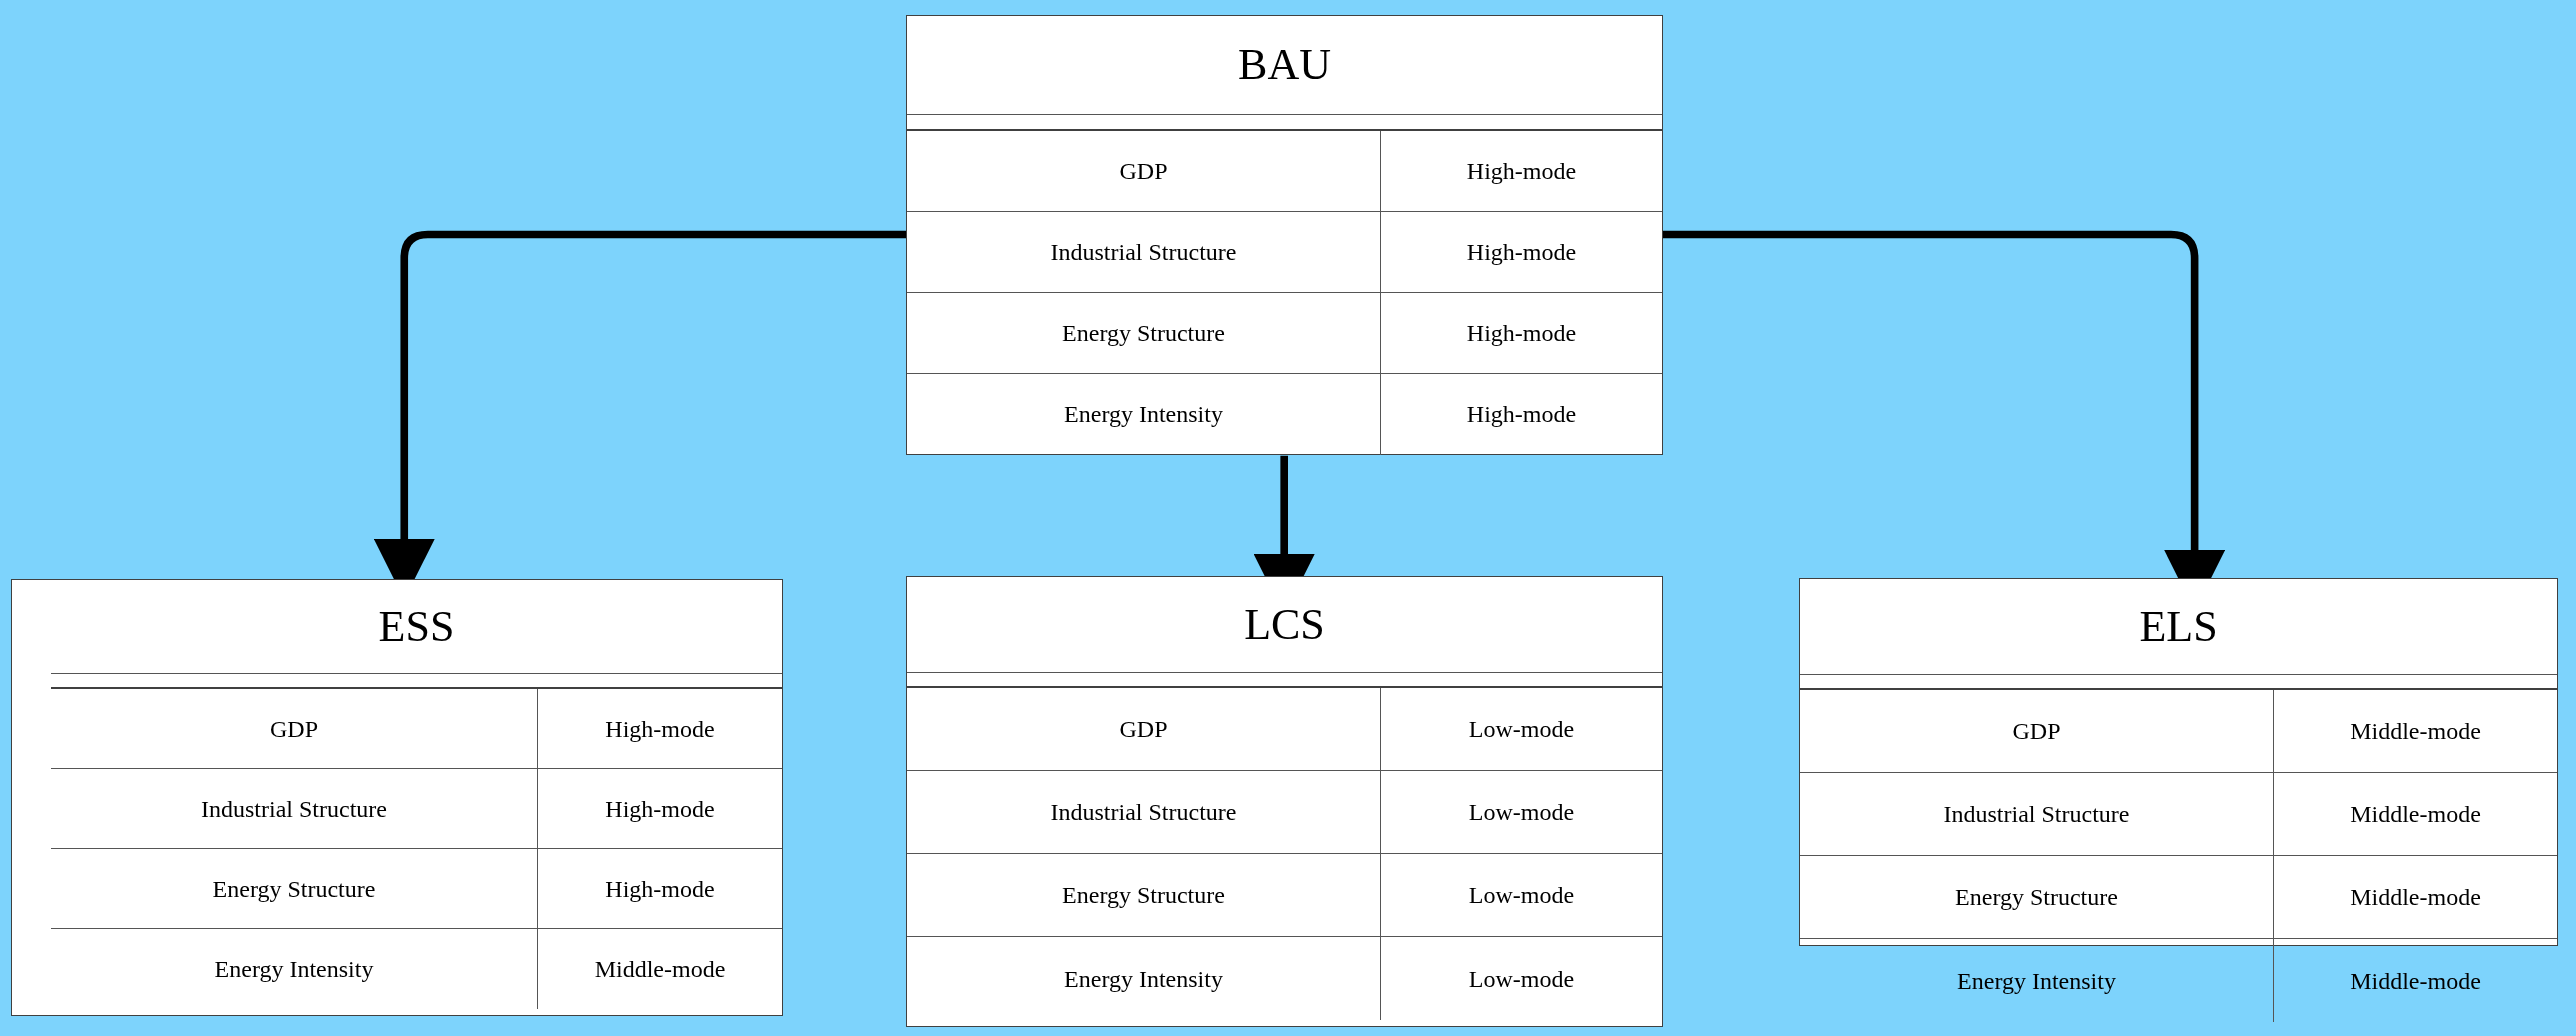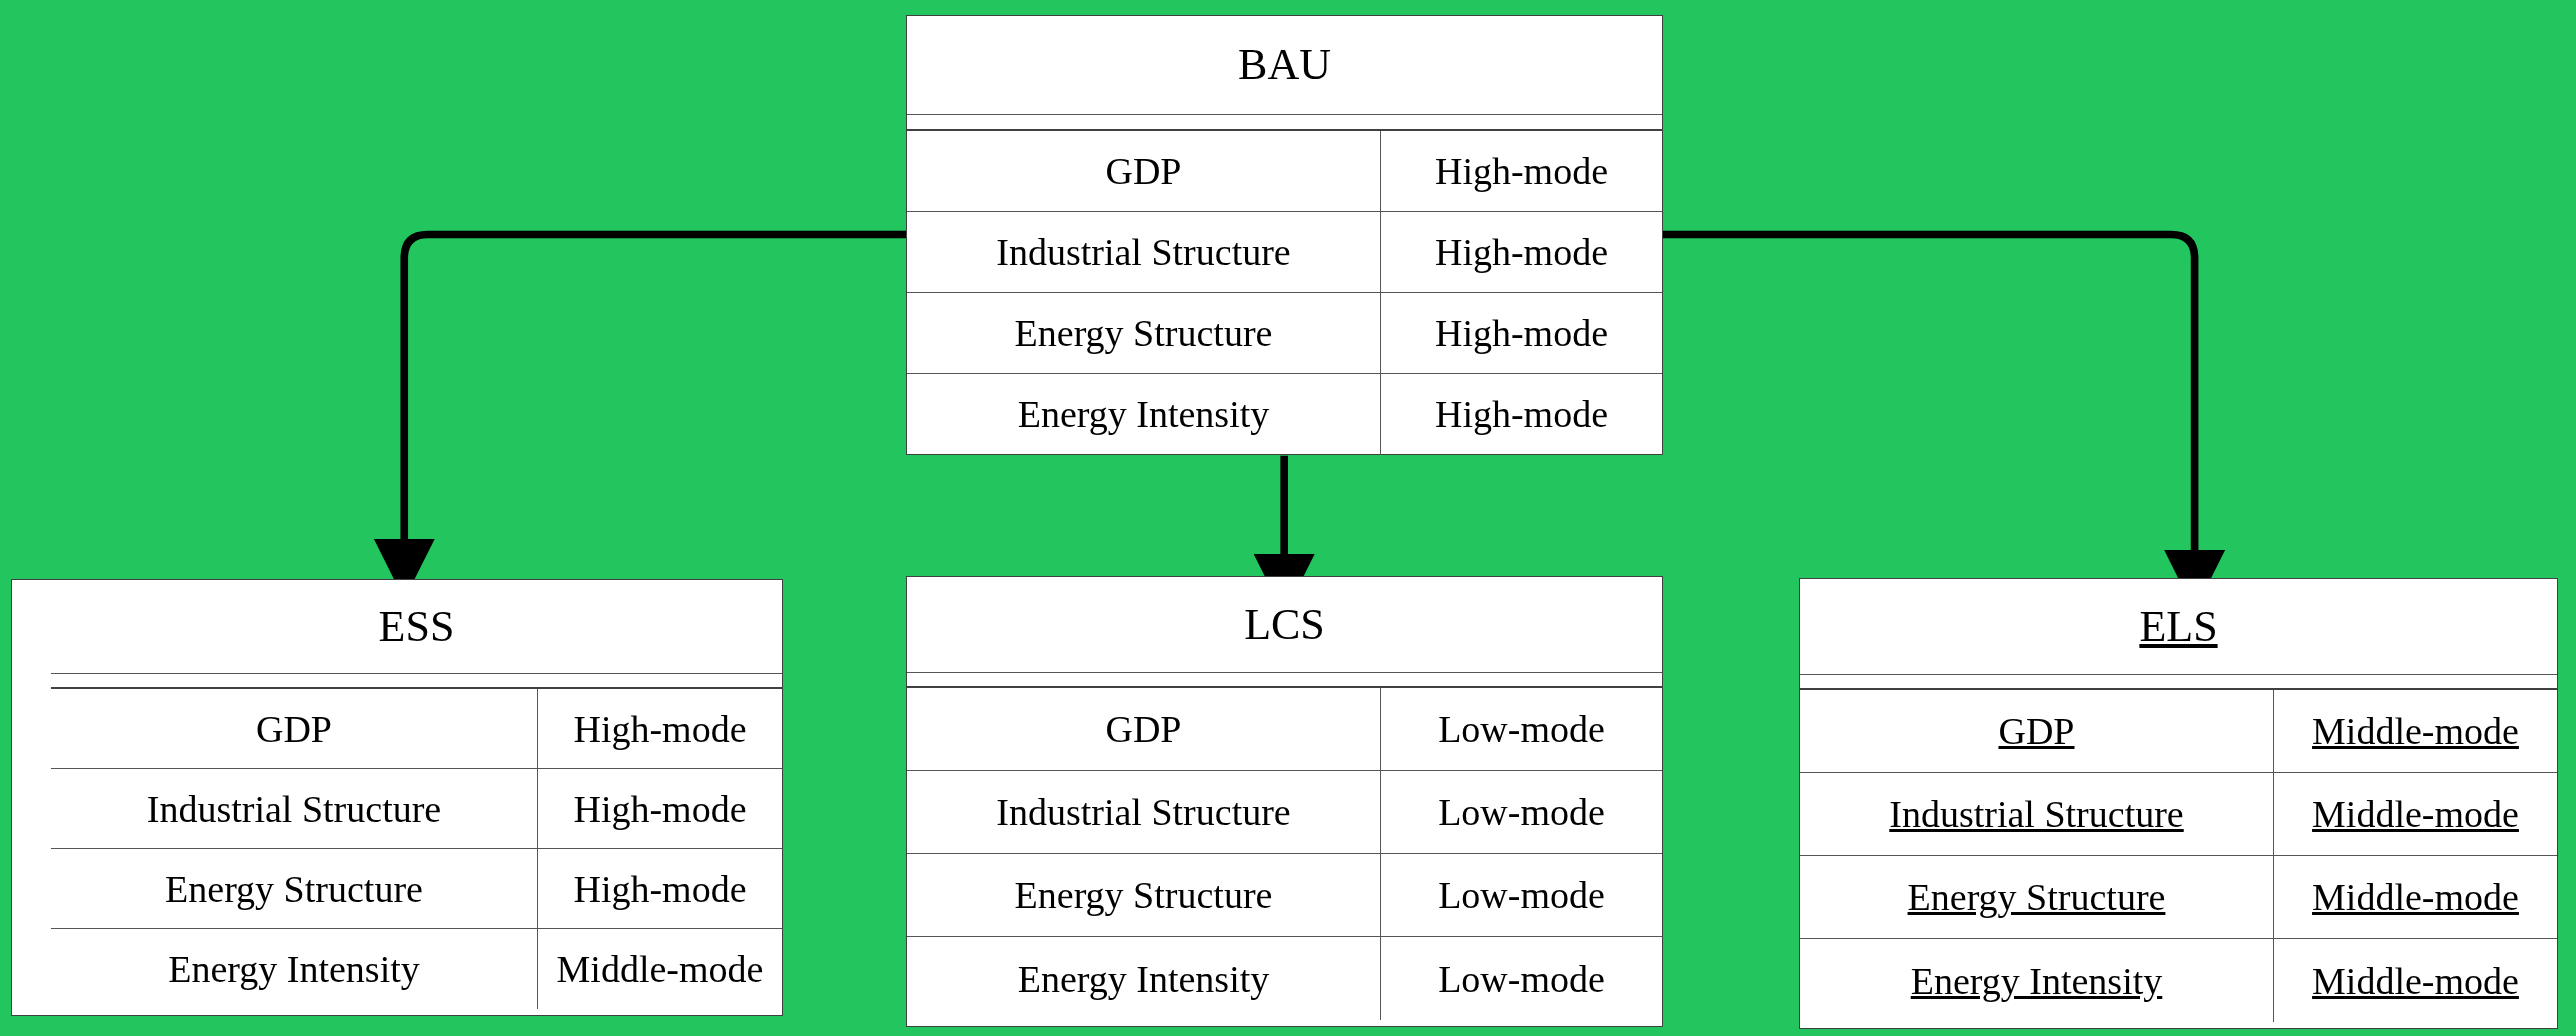--- a/index.html
+++ b/index.html
@@ -1,20 +1,20 @@
 <!DOCTYPE html>
 <html style="font-size:11px"><head>
 <meta charset="utf-8">
 <style>
   html,body{margin:0;padding:0;background:#ffffff;}
   #stage{
     position:relative;
     width:2576px;
     height:1037px;
-    background:#22c55e;
+    background:#7dd3fc;
     font-family:"Liberation Serif","DejaVu Serif",serif;
     color:#000000;
     overflow:hidden;
   }
   .connectors{
     position:absolute;
     left:0;top:0;
     width:2576px;height:1037px;
     pointer-events:none;
   }
@@ -40,21 +40,21 @@
     box-sizing:border-box;
   }
   .grid{
     display:grid;
     box-sizing:border-box;
   }
   .cell{
     display:flex;
     align-items:center;
     justify-content:center;
-    font-size:38px;
+    font-size:24px;
     line-height:1;
     box-sizing:border-box;
     border-bottom:1.4px solid #555555;
     padding:0 4.2px;
     white-space:nowrap;
   }
   .cell.c-left{border-right:1.4px solid #555555;}
   
   #node-bau{left:906px;top:15.3px;width:757px;height:440px;}
   #node-bau .grid{grid-template-columns:474px 1fr;}
@@ -63,21 +63,21 @@
   #node-ess{left:11px;top:579px;width:772px;height:437px;padding-left:39px;}
   #node-ess .node-title{height:94px;}
   #node-ess .grid{grid-template-columns:487px 1fr;}
   #node-ess .cell{height:80px;}
 
   #node-lcs{left:906px;top:576px;width:757px;height:451px;}
   #node-lcs .node-title{height:96px;}
   #node-lcs .grid{grid-template-columns:474px 1fr;}
   #node-lcs .cell{height:83px;}
 
-  #node-els{left:1799px;top:578px;width:759px;height:451px;text-decoration:underline;}
+  #node-els{left:1799px;top:578px;width:759px;height:368px;}
   #node-els .node-title{height:96px;}
   #node-els .grid{grid-template-columns:474px 1fr;}
   #node-els .cell{height:83px;}
 </style>
 </head>
 <body>
 
 <div id="stage">
 
   <svg class="connectors" viewBox="0 0 3715 1495" width="2576" height="1037" xmlns="http://www.w3.org/2000/svg">

